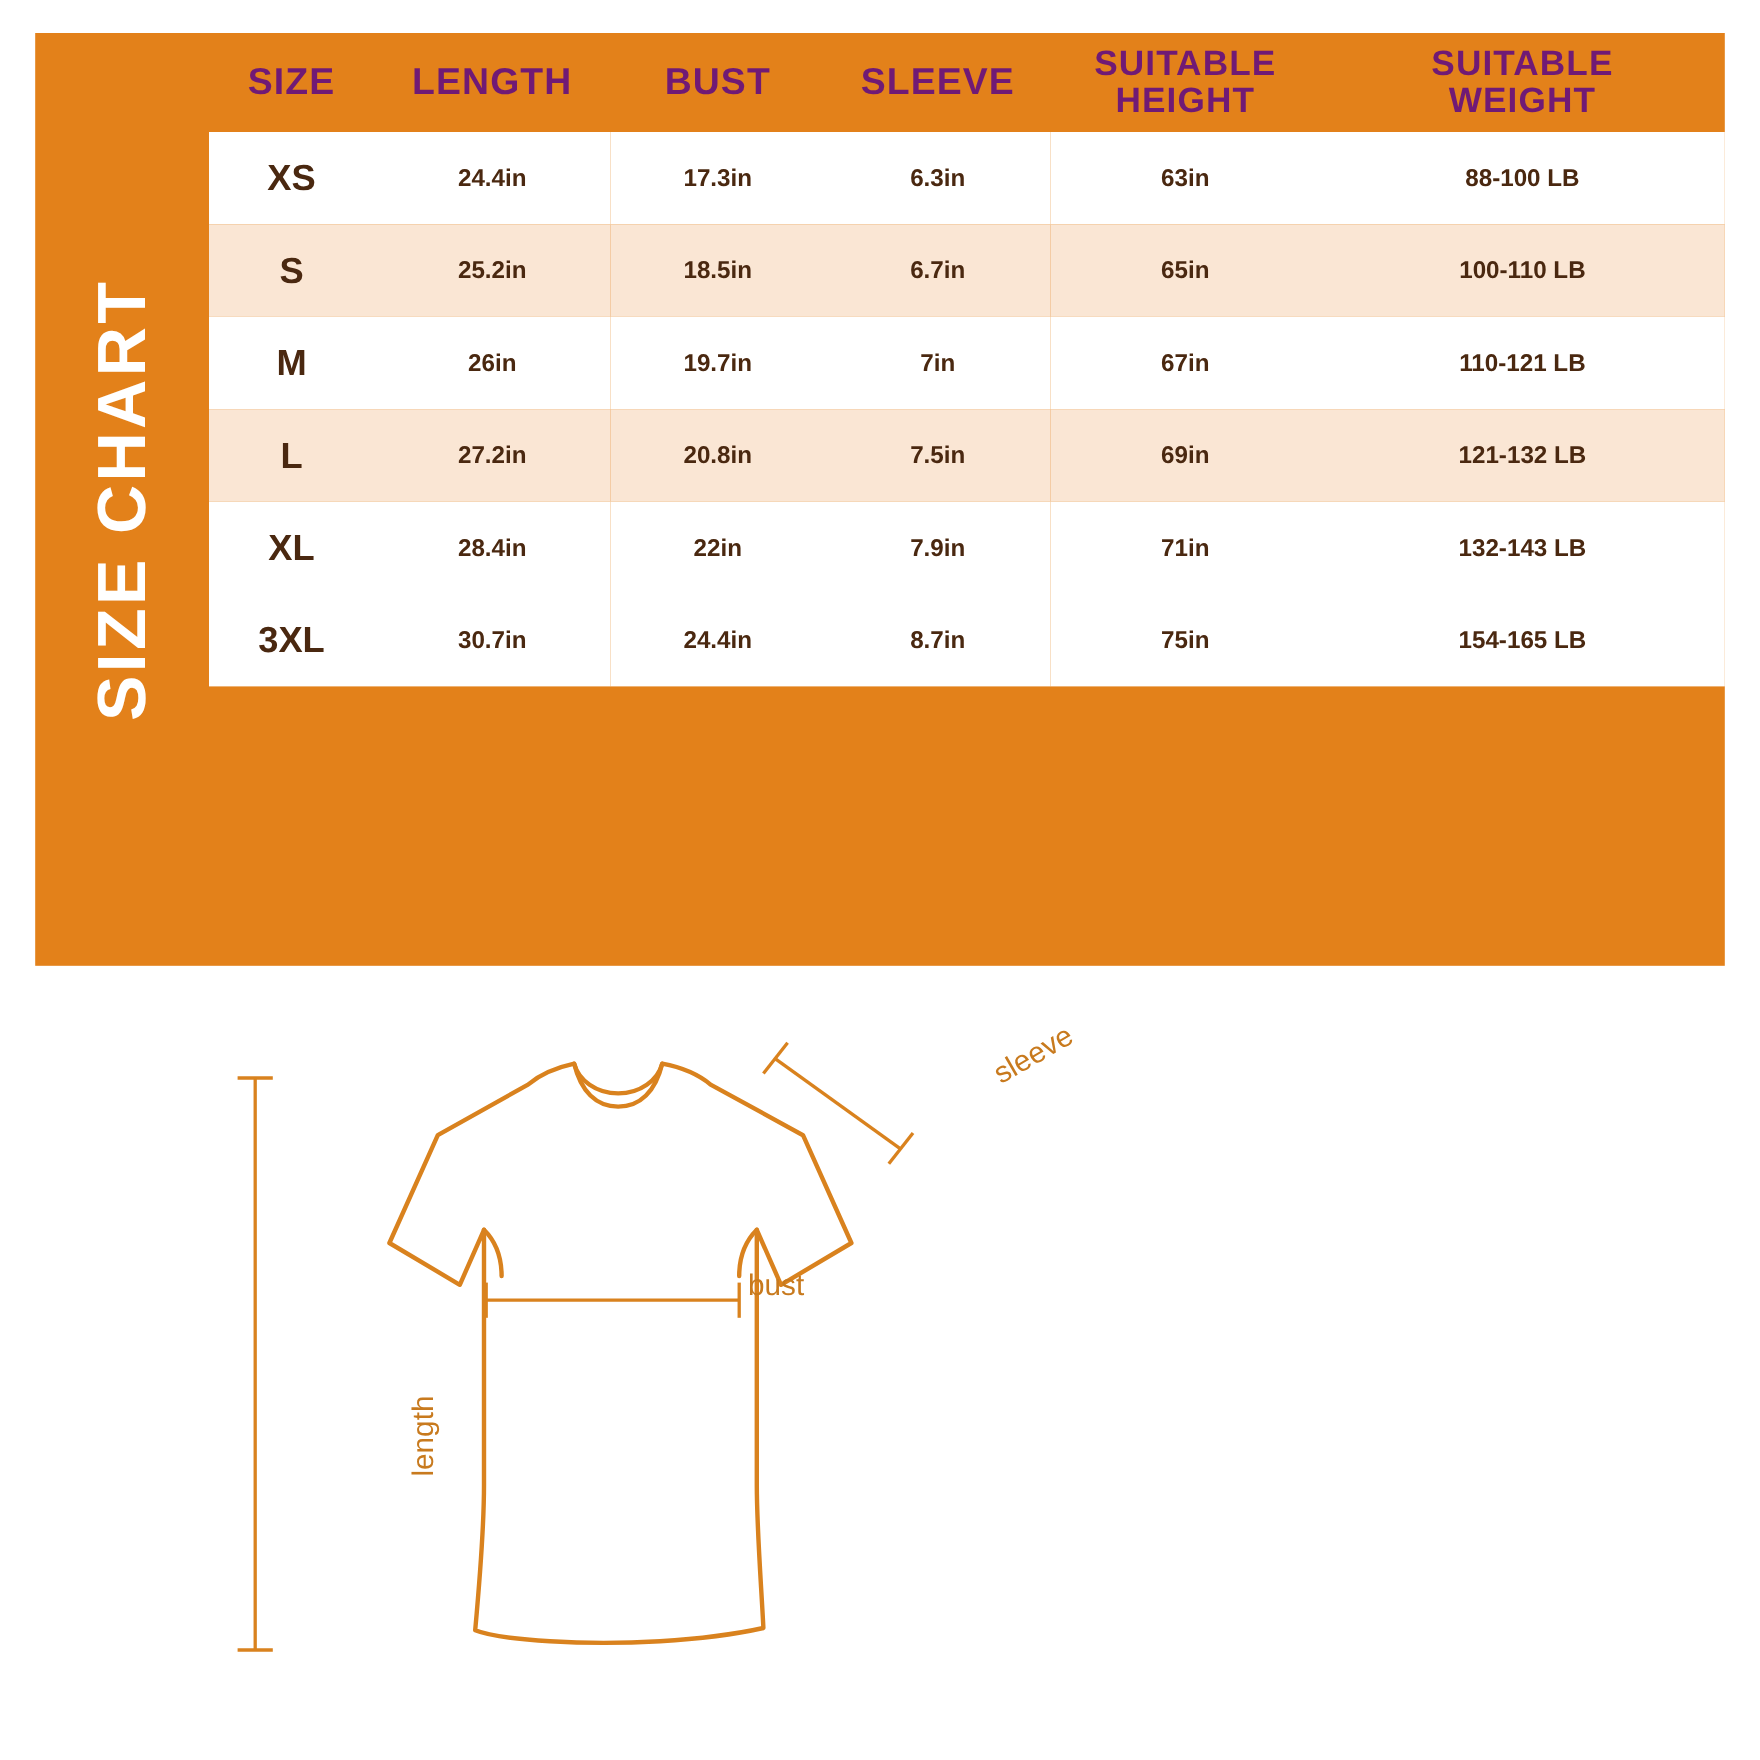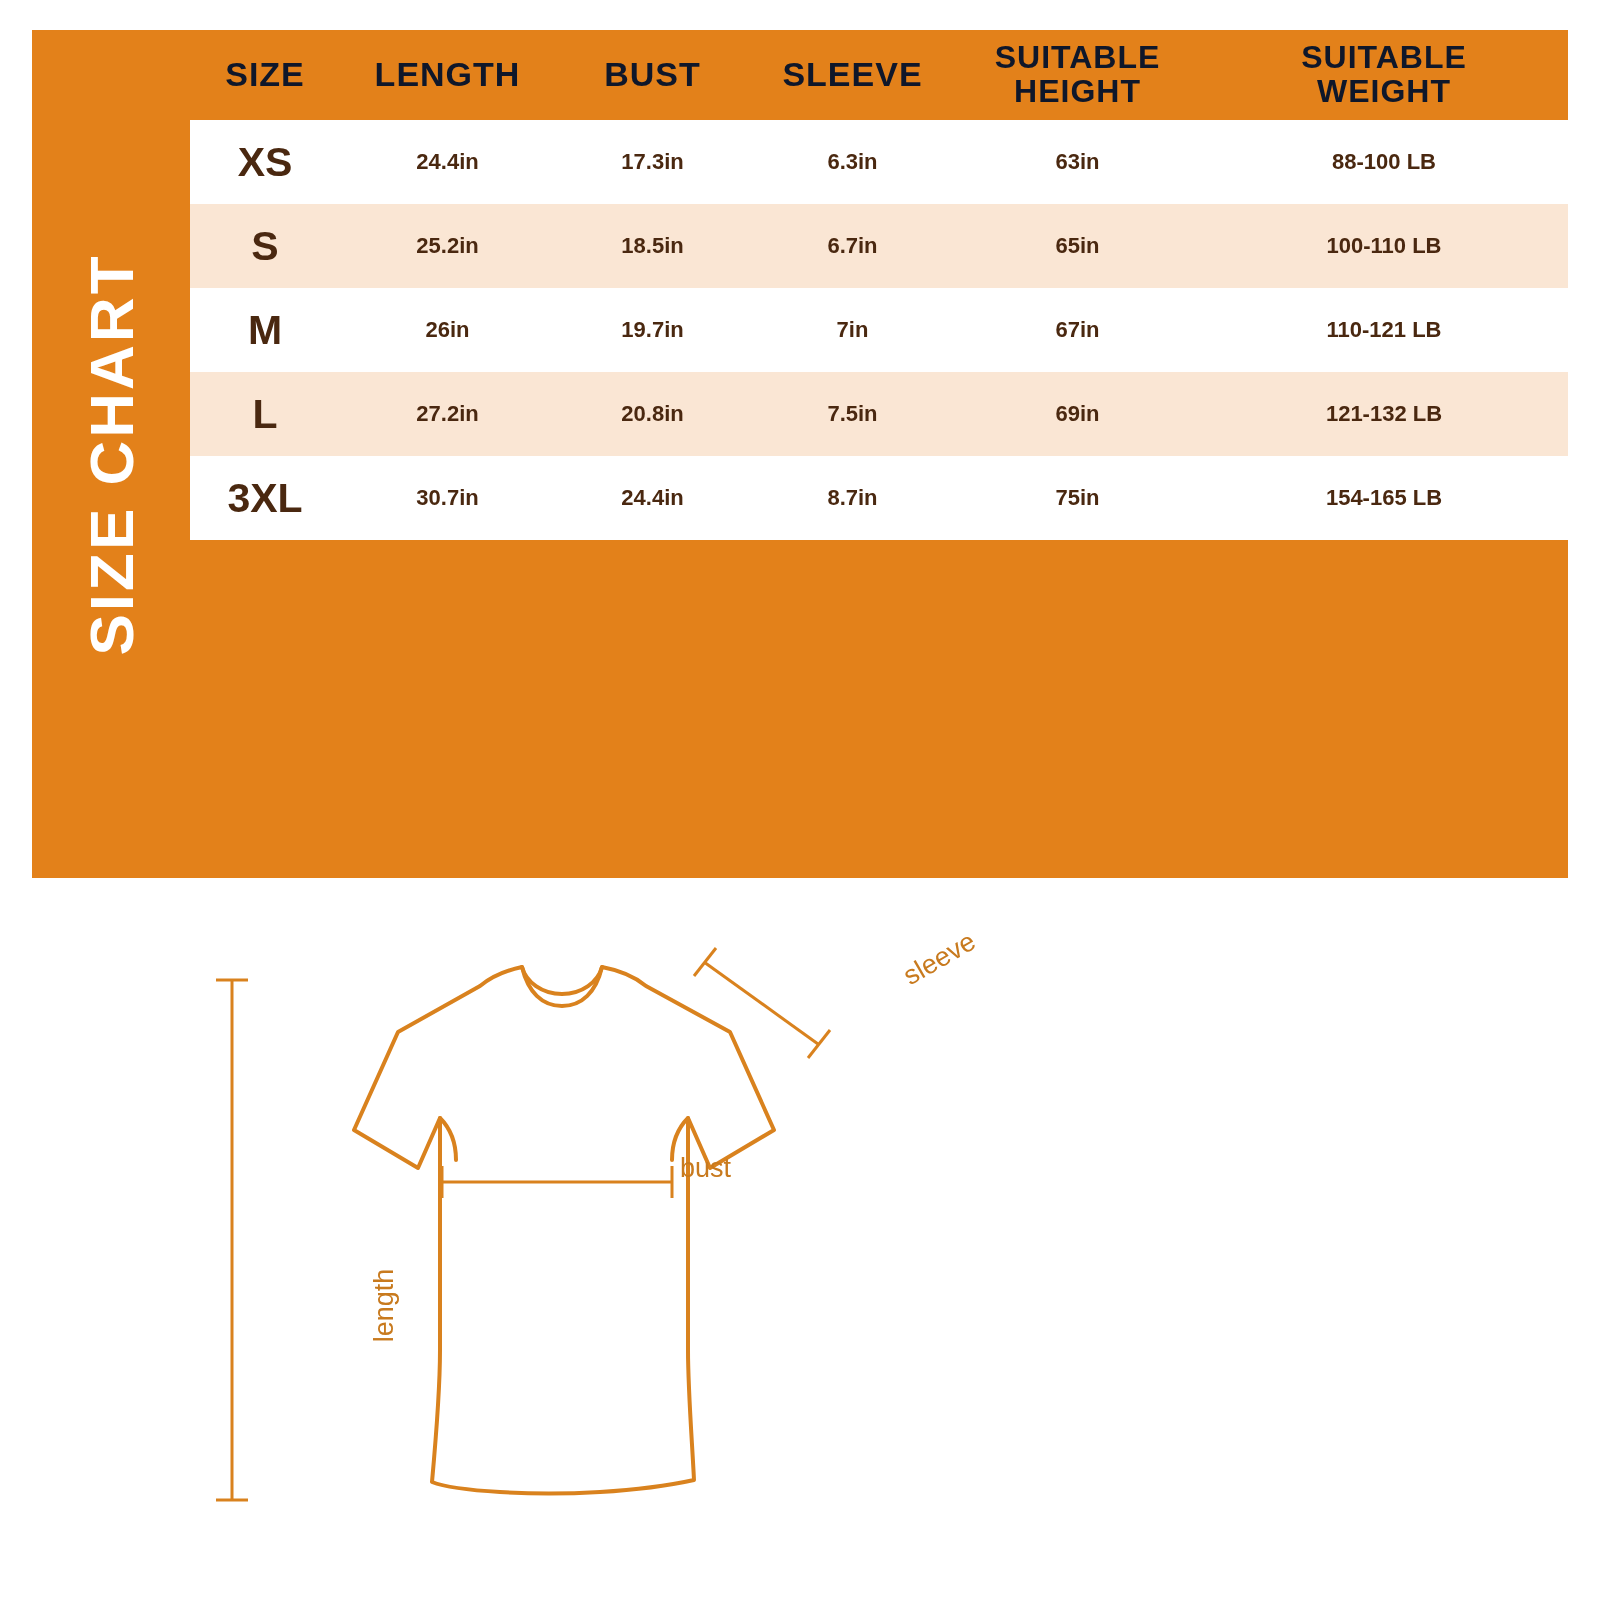--- a/index.html
+++ b/index.html
@@ -37,39 +37,39 @@
     left: 158px; top: 0;
     width: 1378px; height: 848px;
   }
   table.sizes {
     width: 100%;
     border-collapse: collapse;
     table-layout: fixed;
   }
   table.sizes thead th {
     height: 90px;
-    color: #0f172a;
+    color: #701a75;
     font-size: 34px;
     font-weight: bold;
     letter-spacing: 1px;
     vertical-align: middle;
     line-height: 1.05;
     text-align: center;
     padding: 0 4px;
   }
   table.sizes thead th.small2 { font-size: 32px; }
   table.sizes tbody td {
     height: 84px;
     text-align: center;
     color: #4A2810;
     font-size: 22px;
     font-weight: bold;
     vertical-align: middle;
   }
-  table.sizes tbody td.sz { font-size: 41px; margin-left: 48px; }
+  table.sizes tbody td.sz { font-size: 33px; margin-left: 48px; }
   table.sizes tbody tr.odd  td { background: #FFFFFF; }
   table.sizes tbody tr.even td { background: #FAE6D4; }
 
   
   col.c0 { width: 150px; }
   col.c1 { width: 215px; }
   col.c2 { width: 195px; }
   col.c3 { width: 205px; }
   col.c4 { width: 245px; }
   col.c5 { width: 368px; }
@@ -178,20 +178,28 @@
         </tr>
         <tr class="even">
           <td class="sz">L</td>
           <td>27.2in</td>
           <td>20.8in</td>
           <td>7.5in</td>
           <td>69in</td>
           <td>121-132 LB</td>
         </tr>
         <tr class="odd">
+          <td class="sz">XL</td>
+          <td>28.4in</td>
+          <td>22in</td>
+          <td>7.9in</td>
+          <td>71in</td>
+          <td>132-143 LB</td>
+        </tr>
+        <tr class="odd">
           <td class="sz">3XL</td>
           <td>30.7in</td>
           <td>24.4in</td>
           <td>8.7in</td>
           <td>75in</td>
           <td>154-165 LB</td>
         </tr>
       </tbody>
     </table>
   </div>

